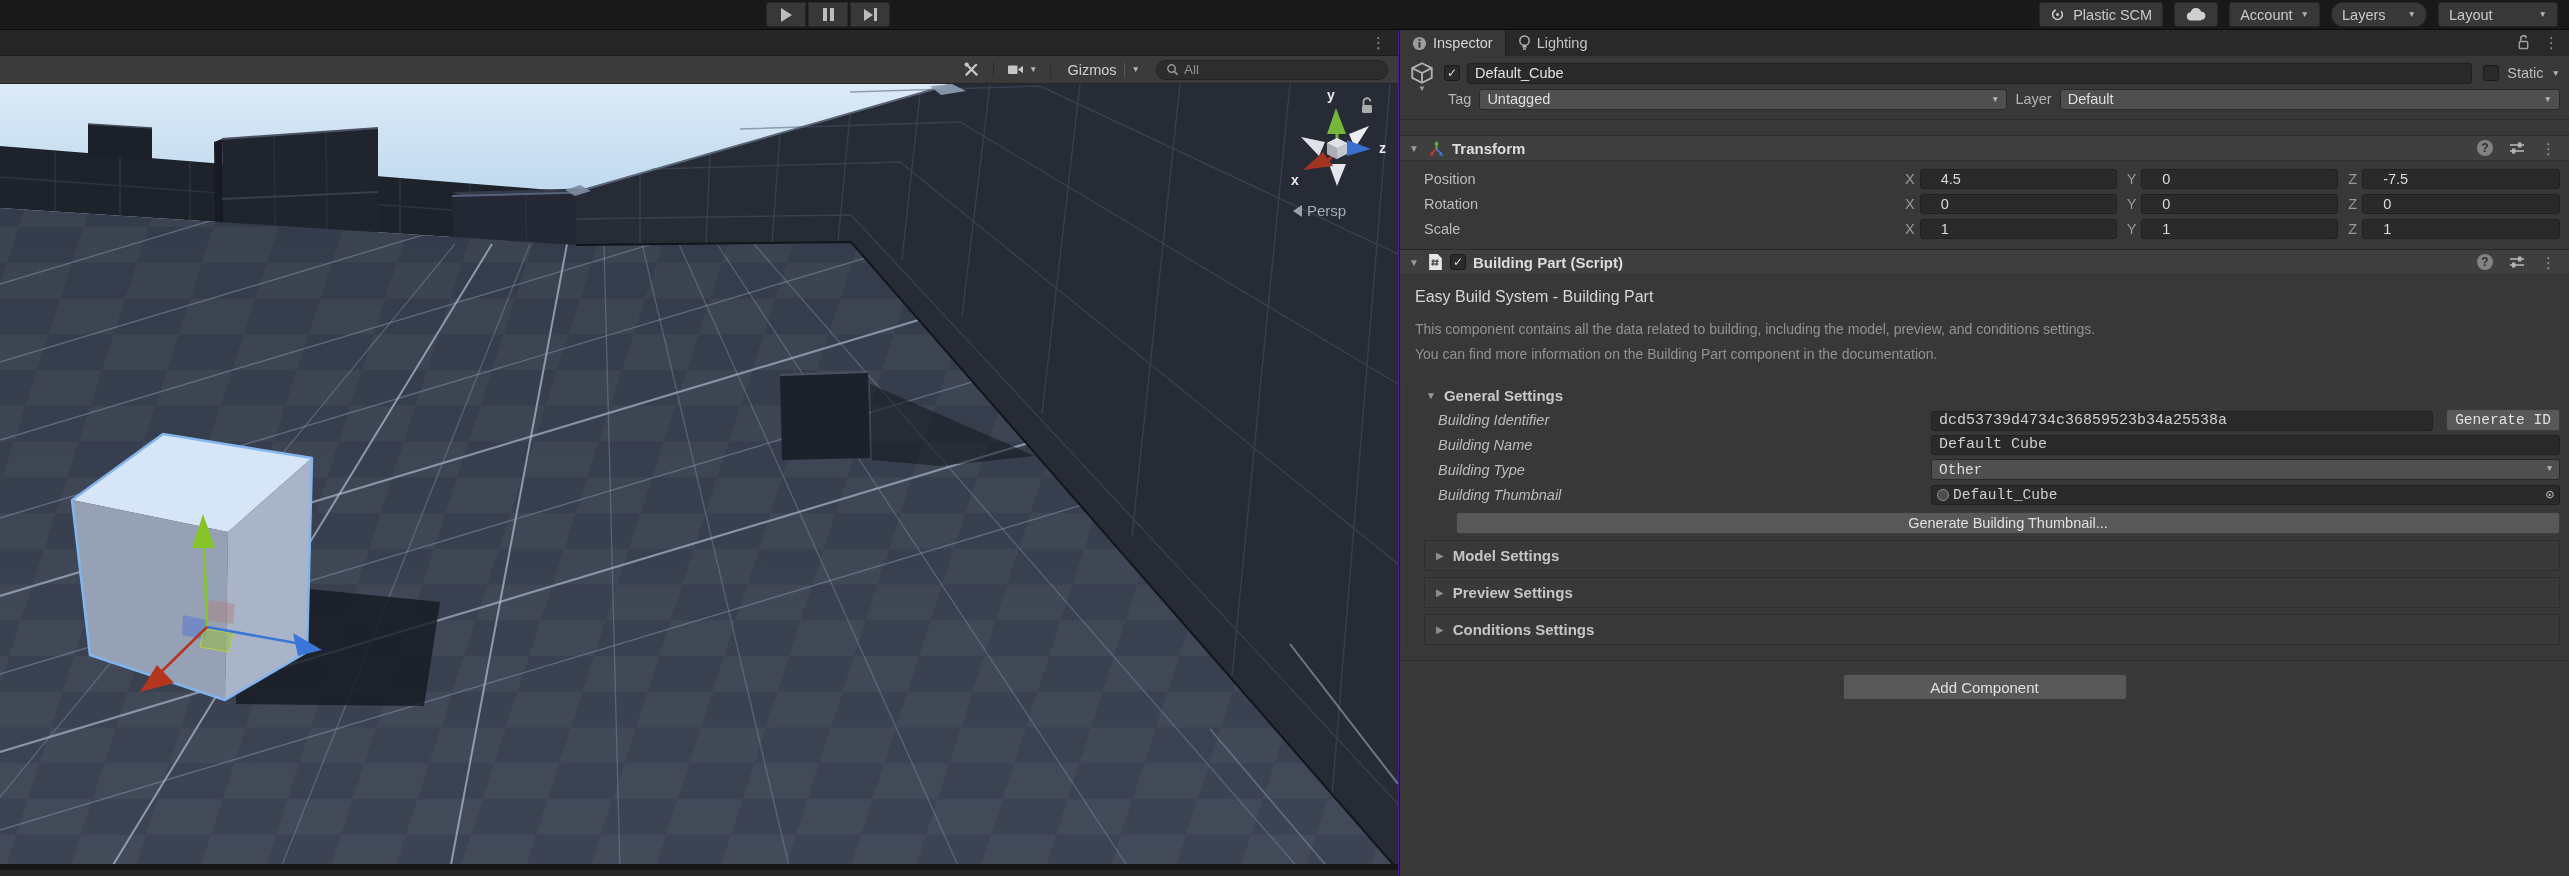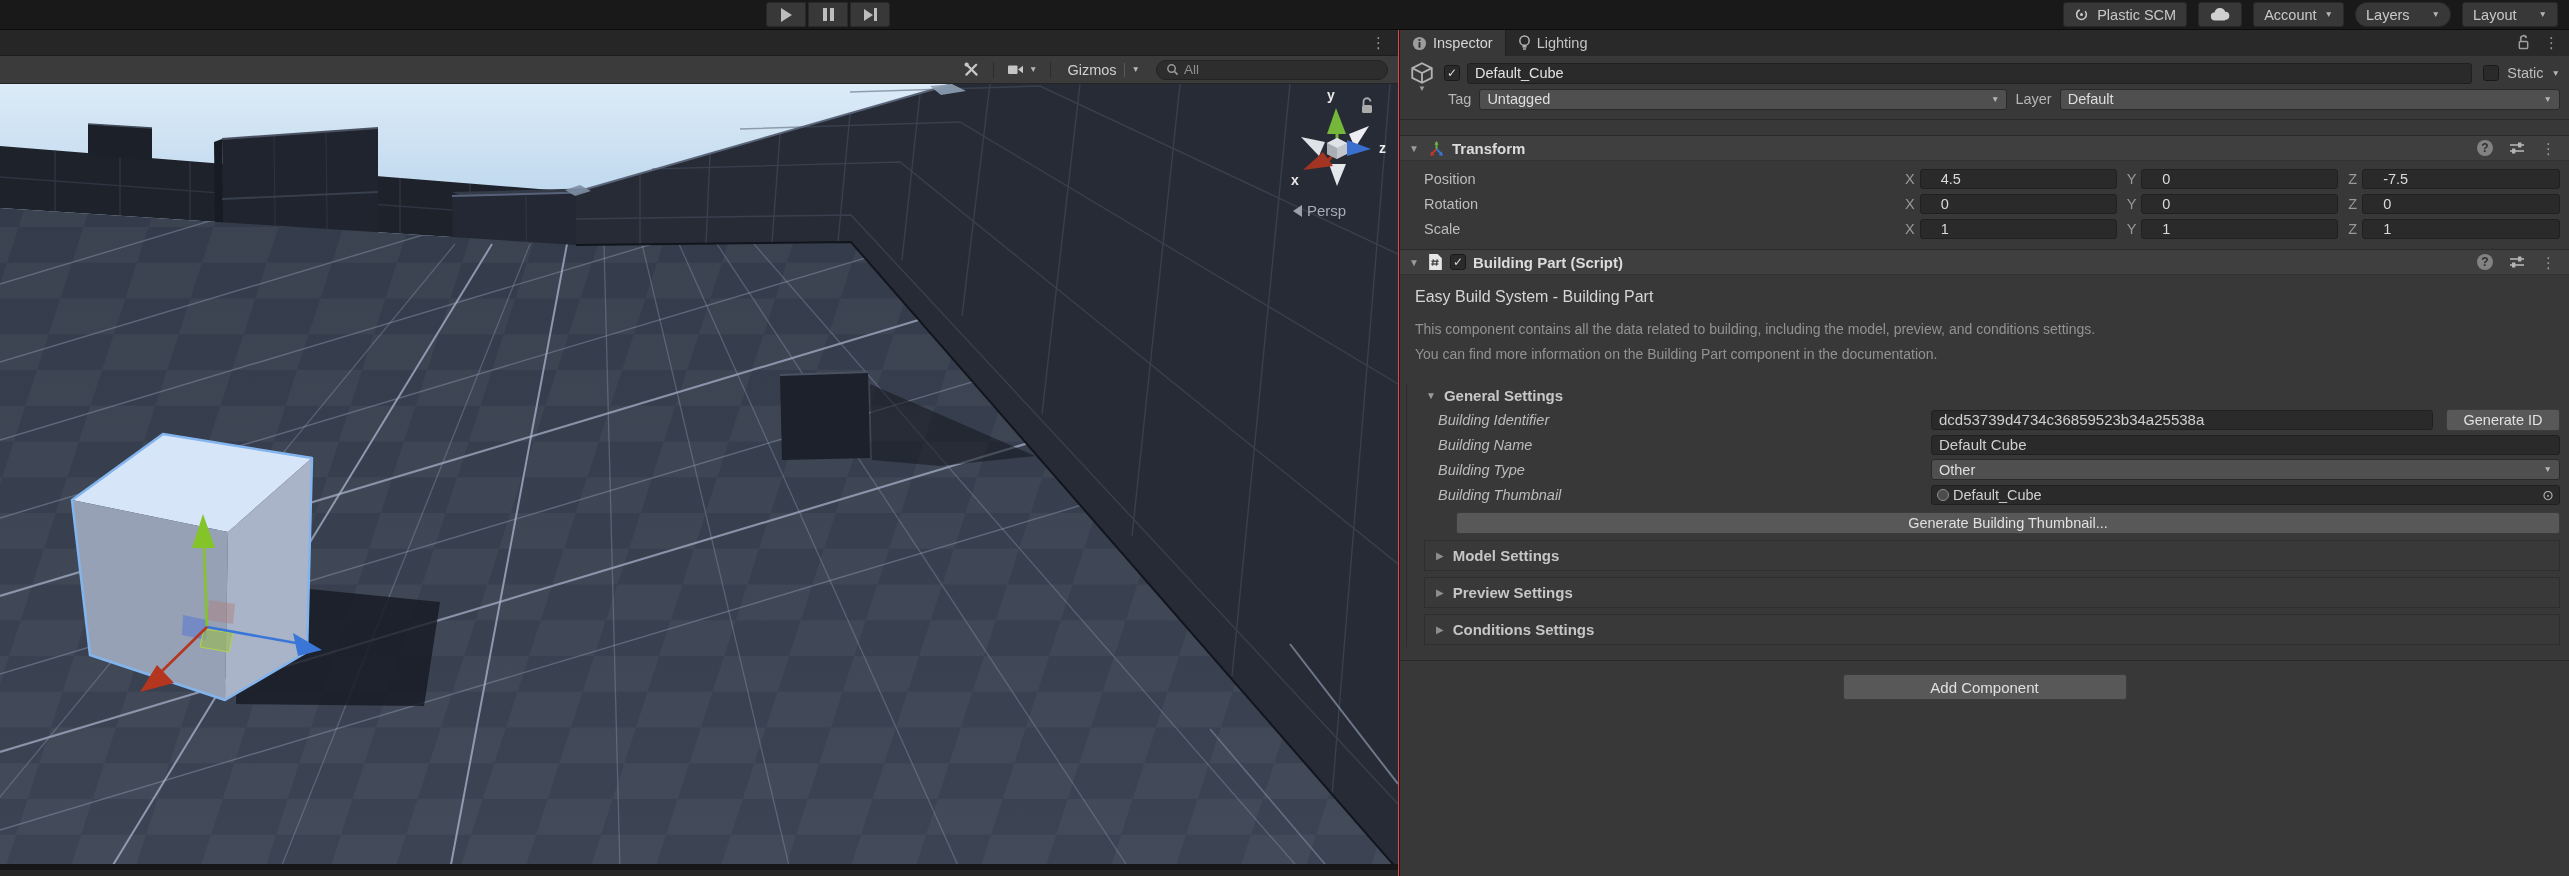--- a/index.html
+++ b/index.html
@@ -1,19 +1,19 @@
 <!DOCTYPE html>
 <html><head>
 <meta charset="utf-8">
 <style>
   * { margin:0; padding:0; box-sizing:border-box; }
   html,body { background:#101010; }
   .app {
     position:relative; width:2569px; height:876px; overflow:hidden;
-    background:#ef4444; font-family:"Liberation Sans","DejaVu Sans",sans-serif;
+    background:#4c1d95; font-family:"Liberation Sans","DejaVu Sans",sans-serif;
     color:#c8c8c8; font-size:14.5px; -webkit-font-smoothing:antialiased;
   }
   
   .topbar { position:absolute; left:0; top:0; width:2569px; height:30px;
     background:#191919; border-bottom:1px solid #0c0c0c; }
   .play-group { position:absolute; left:766px; top:2px; display:flex; gap:2px; }
   .tb-btn { width:40px; height:25px; background:#383838; border:1px solid #282828;
     display:flex; align-items:center; justify-content:center; cursor:default; }
   .tb-btn:first-child { border-radius:3px 0 0 3px; }
   .tb-btn:last-child { border-radius:0 3px 3px 0; }
@@ -98,21 +98,21 @@
   
   .banner { padding:13px 16px 2px 15px; }
   .banner-title { color:#d6d6d6; font-size:16px; margin-bottom:11px; }
   .banner-line { color:#929292; font-size:14px; line-height:25px; }
   .ebs-wrap { margin:14px 9px 0 6px; border-left:1px solid #2d2d2d; padding-bottom:2px; }
   .gs-header { display:flex; align-items:center; gap:8px; padding-left:19px; height:24px; }
   .gs-header .fold { font-size:10px; color:#9a9a9a; }
   .gs-title { font-weight:bold; color:#c9c9c9; font-size:15px; }
   .g-row { display:flex; align-items:center; height:25px; padding-left:31px; }
   .g-label { width:493px; color:#bcbcbc;font-style:italic; }
-  .g-fields { flex:1; display:flex; align-items:center; gap:13px; }
+  .g-fields { flex:1; display:flex; align-items:flex-end; gap:13px;font-family:Liberation Mono, monospace; }
   .g-fld { flex:1; height:20px; background:#2a2a2a; border:1px solid #202020; border-radius:3px;
     line-height:18px; padding:0 7px; color:#cfcfcf; font-size:15px; white-space:nowrap; overflow:hidden; }
   .btn { background:#585858; border:1px solid #3c3c3c; border-radius:3px; color:#e0e0e0;
     font-size:14.5px; display:flex; align-items:center; justify-content:center; }
   .genid-btn { width:114px; height:22px; }
   .g-dd { flex:1; }
   .obj-fld { flex:1; height:20px; background:#2a2a2a; border:1px solid #202020; border-radius:3px;
     display:flex; align-items:center; gap:4px; padding:0 5px; color:#cfcfcf; font-size:14.5px; }
   .obj-thumb { width:12px; height:12px; border-radius:50%; border:1px solid #8d8d8d; background:#4c4c4c; }
   .obj-picker { margin-left:auto; color:#b5b5b5; font-size:14px; line-height:1; }
@@ -162,21 +162,21 @@
         </svg>
       </div>
       <div class="tb-drop">
         <span>Account</span>
         <span class="dd-arrow">▼</span>
       </div>
       <div class="tb-drop" style="width:96px;border-radius:12px;">
         <span>Layers</span>
         <span class="dd-arrow" style="margin-left:auto;">▼</span>
       </div>
-      <div class="tb-drop" style="width:96px;">
+      <div class="tb-drop" style="width:120px;">
         <span>Layout</span>
         <span class="dd-arrow" style="margin-left:auto;">▼</span>
       </div>
     </div>
   </div>
 
   <div class="scene">
     <div class="scene-tabstrip">
       <span class="kebab">⋮</span>
     </div>

